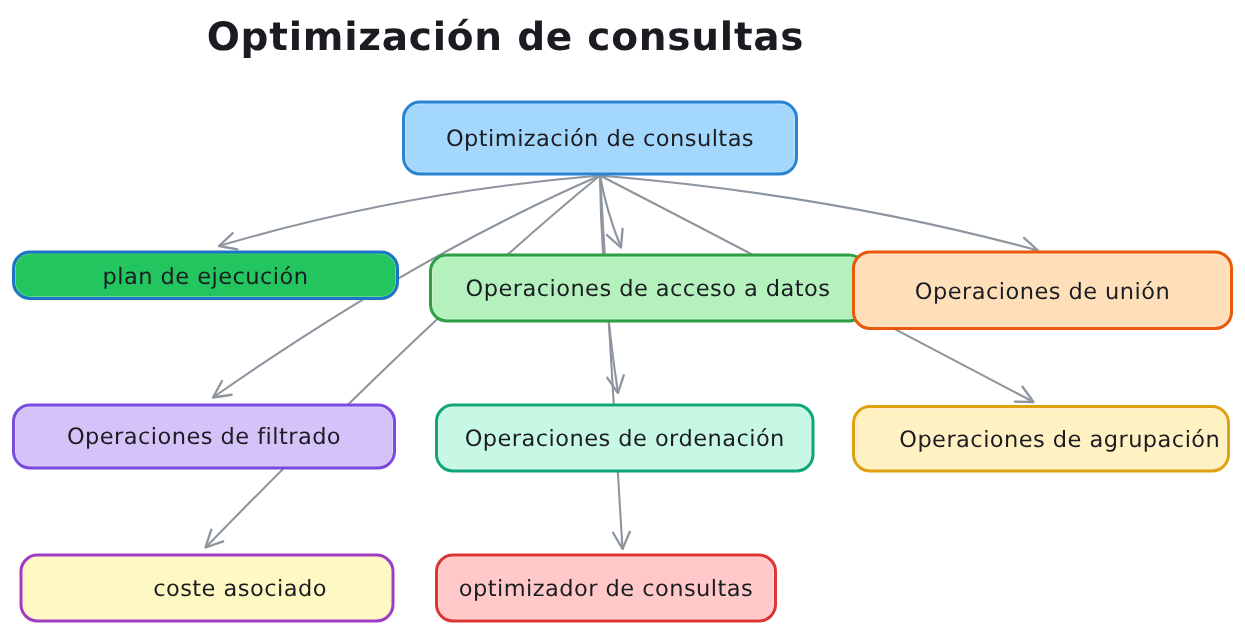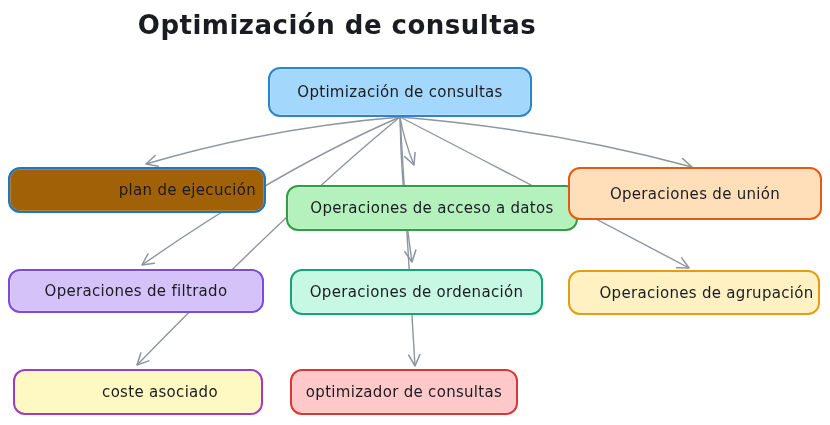--- a/index.html
+++ b/index.html
@@ -61,24 +61,24 @@
         <path d="M 400 117 Q 522 180 689 268" fill="none" stroke="#8d959e" stroke-width="1.4" marker-end="url(#arrowhead)"></path>
         <path d="M 400 117 Q 298 200 137 365" fill="none" stroke="#8d959e" stroke-width="1.4" marker-end="url(#arrowhead)"></path>
         <path d="M 400 117 Q 407 240 415 366" fill="none" stroke="#8d959e" stroke-width="1.4" marker-end="url(#arrowhead)"></path>
       </g>
   </svg>
 
   <div id="nodes-layer">
       <div class="node" style="left: 268px; top: 67px; width: 264px; height: 50px; background: rgb(163, 215, 251); border-color: rgb(42, 133, 208);">
         <span class="node-label">Optimización de consultas</span>
       </div>
-      <div class="node" style="left: 8px; top: 167px; width: 258px; height: 46px; background: #a16207; border-color: rgb(28, 118, 198); justify-content: flex-end;">
+      <div class="node" style="left: 8px; top: 167px; width: 258px; height: 33px; background: #22c55e; border-color: rgb(28, 118, 198);">
         <span class="node-label">plan de ejecución</span>
       </div>
-      <div class="node" style="left: 286px; top: 169px; width: 292px; height: 46px; background: rgb(180, 241, 188); border-color: rgb(47, 158, 68); margin-top: 16px;">
+      <div class="node" style="left: 286px; top: 169px; width: 292px; height: 46px; background: rgb(180, 241, 188); border-color: rgb(47, 158, 68);">
         <span class="node-label">Operaciones de acceso a datos</span>
       </div>
       <div class="node" style="left: 568px; top: 167px; width: 254px; height: 53px; background: rgb(255, 223, 186); border-color: rgb(232, 89, 12);">
         <span class="node-label">Operaciones de unión</span>
       </div>
       <div class="node" style="left: 8px; top: 269px; width: 256px; height: 44px; background: rgb(212, 194, 249); border-color: rgb(122, 75, 224);">
         <span class="node-label">Operaciones de filtrado</span>
       </div>
       <div class="node" style="left: 290px; top: 269px; width: 253px; height: 46px; background: rgb(199, 248, 227); border-color: rgb(16, 166, 120);">
         <span class="node-label">Operaciones de ordenación</span>

